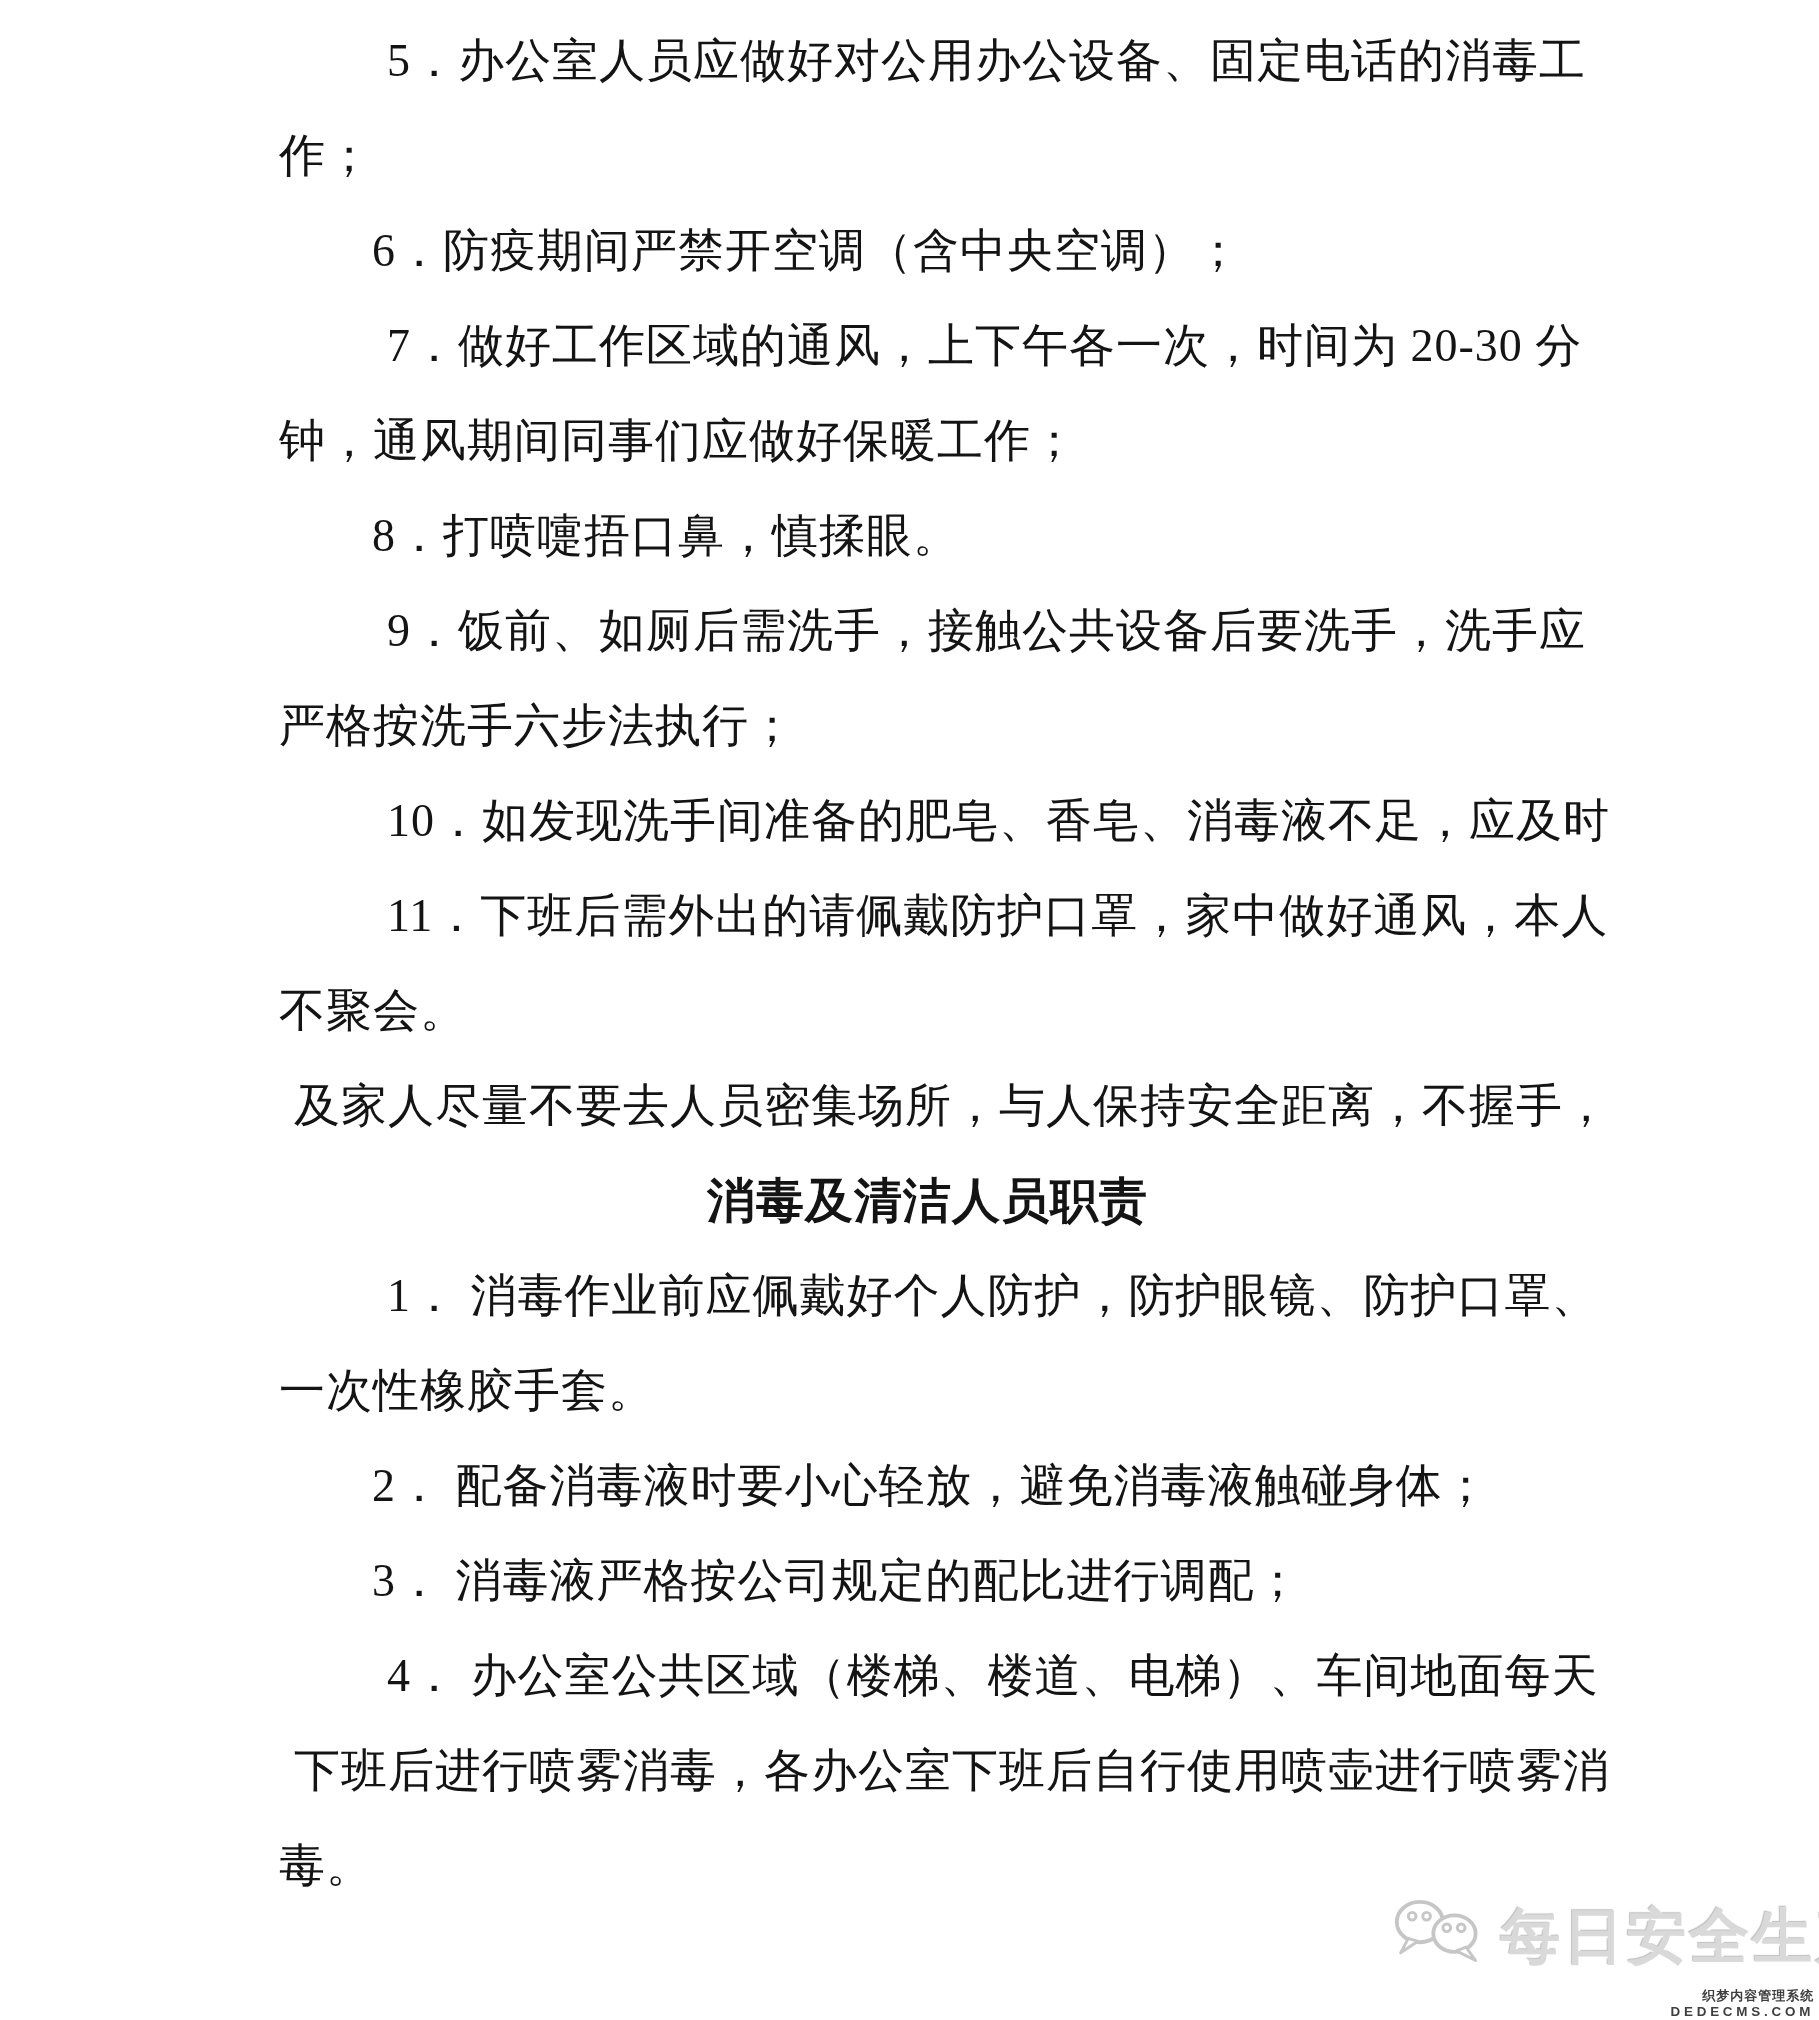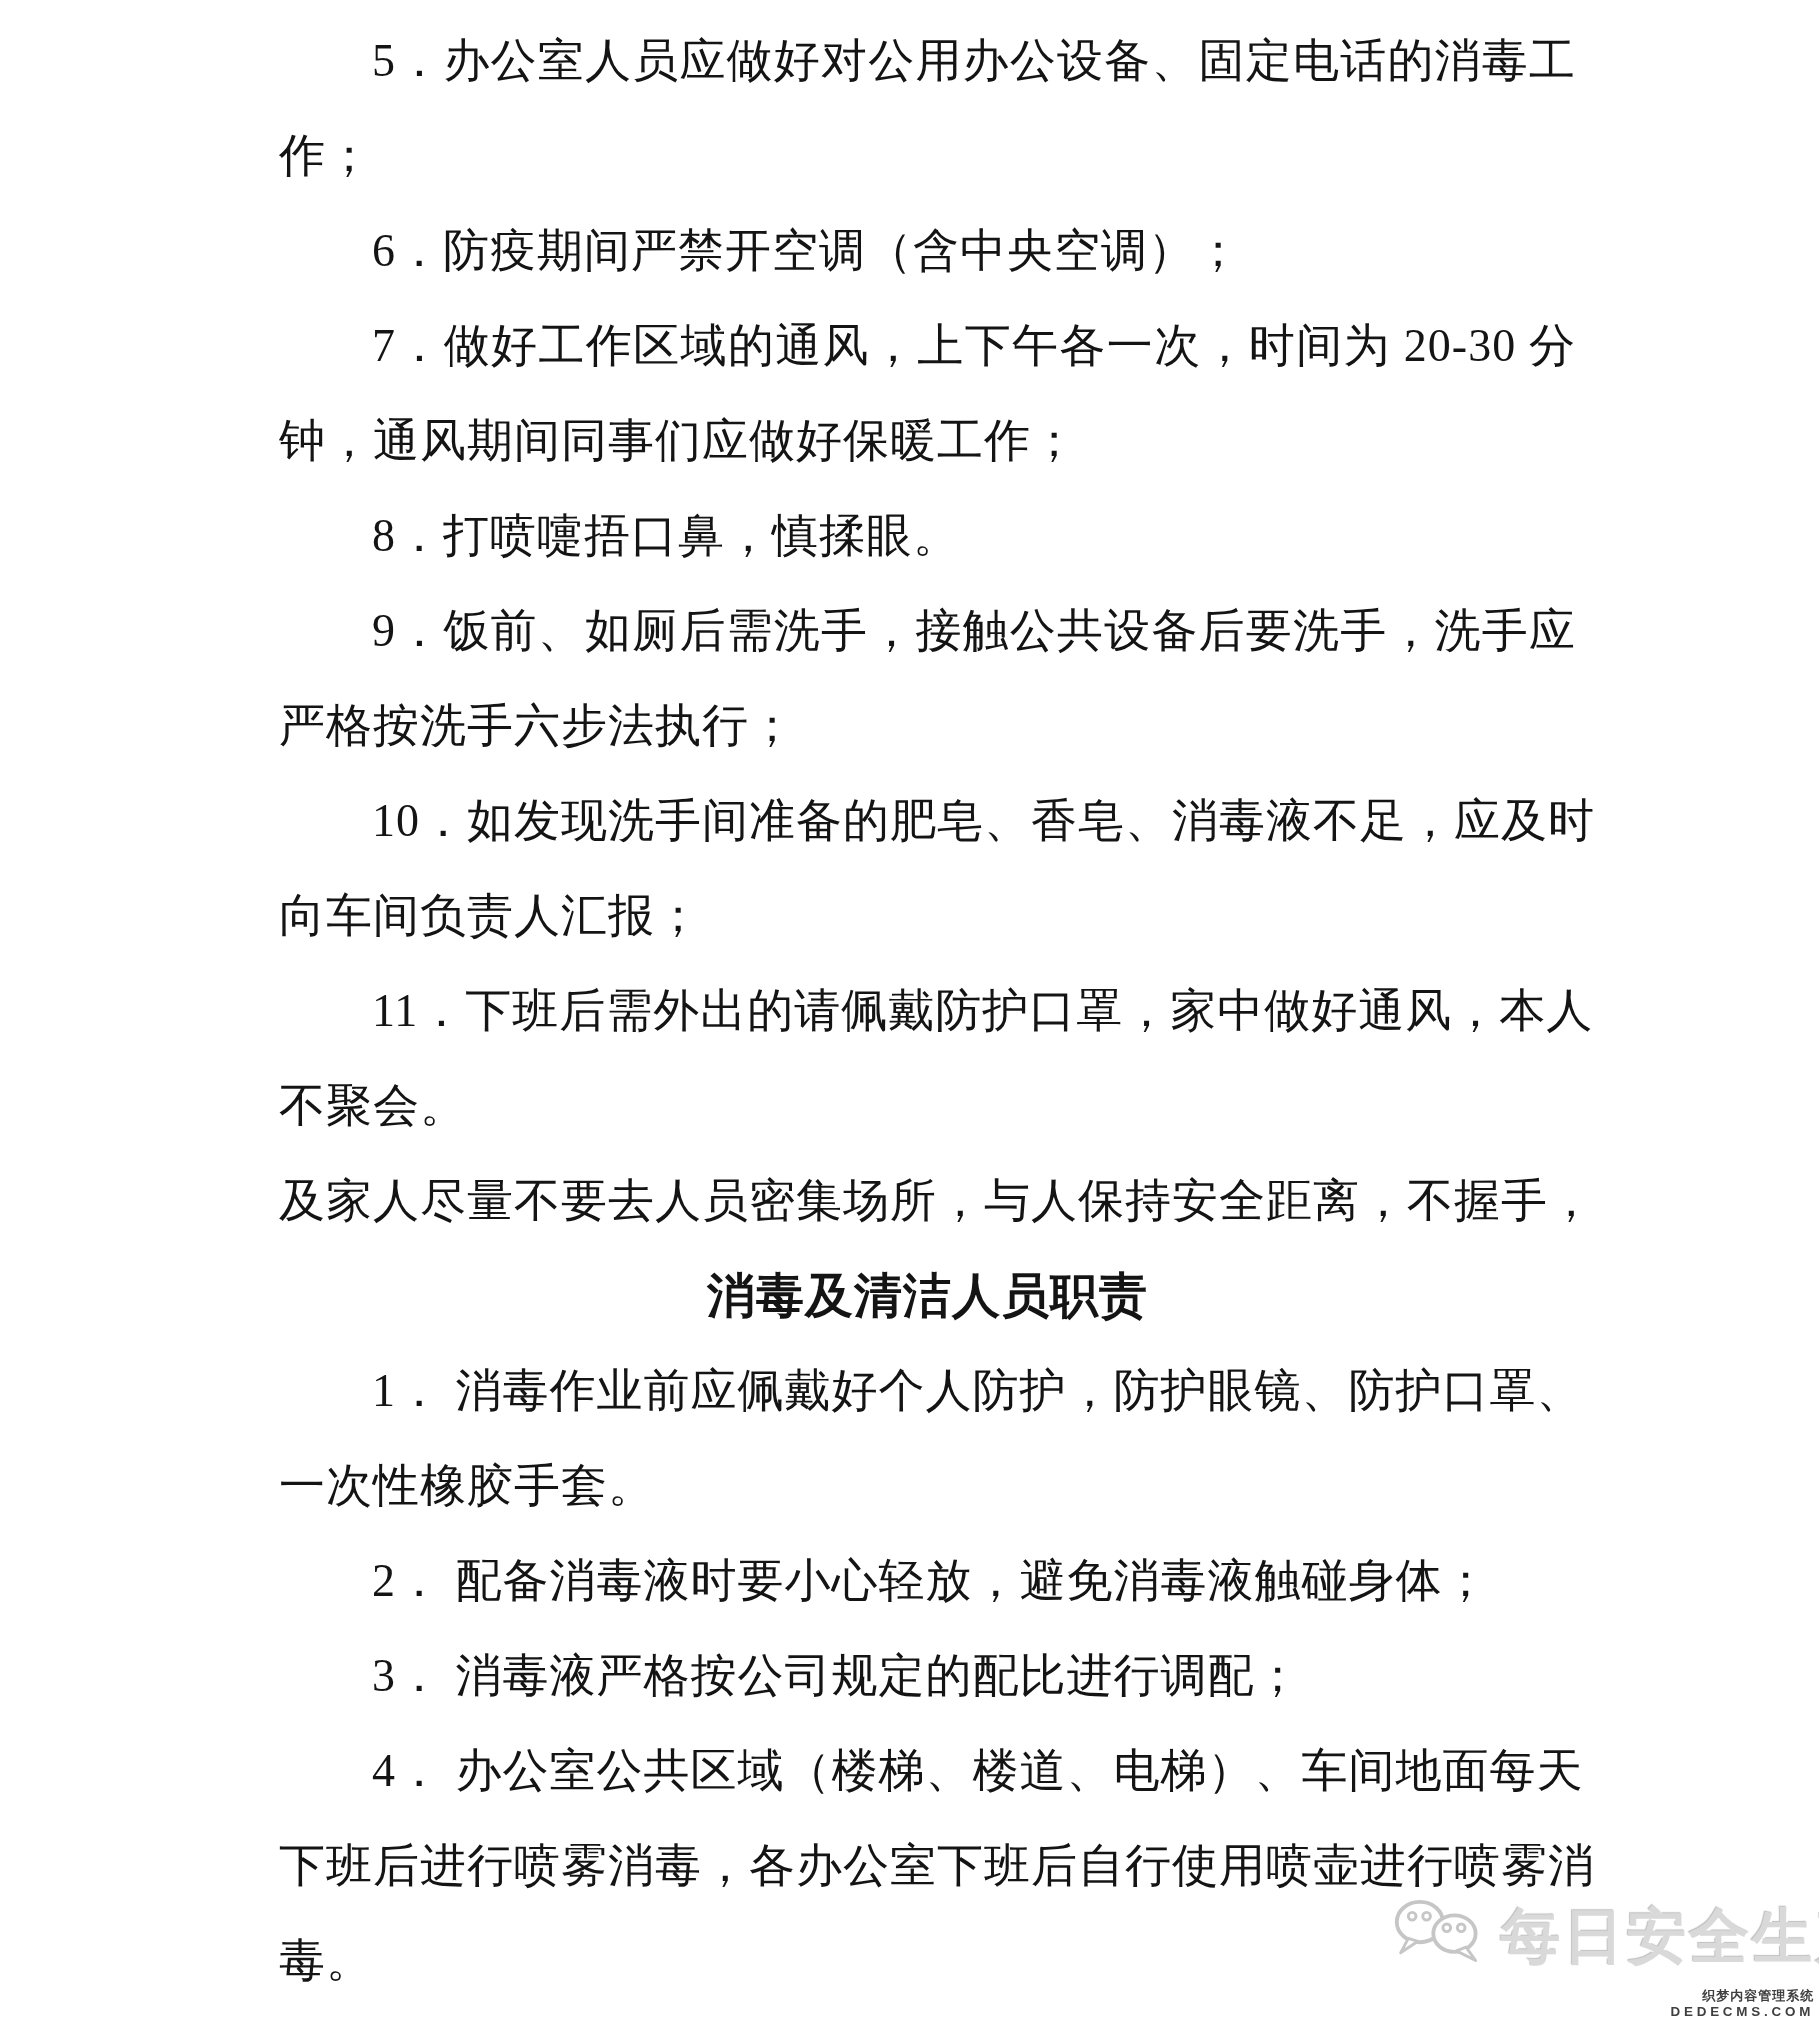--- a/index.html
+++ b/index.html
@@ -25,20 +25,21 @@
     height: 95px;
     line-height: 95px;
     font-size: 46px;
     white-space: nowrap;
     letter-spacing: 1px;
   }
   .line.indent { text-indent: 93px; }
   .line.fill {
     text-align: justify;
     text-align-last: justify;
+    margin-left: 15px;
   }
   .line.heading {
     text-align: right;
     text-align-last: center;
     font-weight: bold;
     font-size: 48px;
     text-indent: 0;
   }
   
   .wechat-watermark {
@@ -88,21 +89,20 @@
 <div class="doc">
   <div class="line indent fill">5．办公室人员应做好对公用办公设备、固定电话的消毒工</div>
   <div class="line">作；</div>
   <div class="line indent">6．防疫期间严禁开空调（含中央空调）；</div>
   <div class="line indent fill">7．做好工作区域的通风，上下午各一次，时间为 20-30 分</div>
   <div class="line">钟，通风期间同事们应做好保暖工作；</div>
   <div class="line indent">8．打喷嚏捂口鼻，慎揉眼。</div>
   <div class="line indent fill">9．饭前、如厕后需洗手，接触公共设备后要洗手，洗手应</div>
   <div class="line">严格按洗手六步法执行；</div>
   <div class="line indent fill">10．如发现洗手间准备的肥皂、香皂、消毒液不足，应及时</div>
-  <div class="line">向车间负责人汇报；</div>
   <div class="line indent fill">11．下班后需外出的请佩戴防护口罩，家中做好通风，本人</div>
   <div class="line">不聚会。</div>
   <div class="line fill">及家人尽量不要去人员密集场所，与人保持安全距离，不握手，</div>
 
   <div class="line heading">消毒及清洁人员职责</div>
 
   <div class="line indent fill">1． 消毒作业前应佩戴好个人防护，防护眼镜、防护口罩、</div>
   <div class="line">一次性橡胶手套。</div>
   <div class="line indent">2． 配备消毒液时要小心轻放，避免消毒液触碰身体；</div>
   <div class="line indent">3． 消毒液严格按公司规定的配比进行调配；</div>

